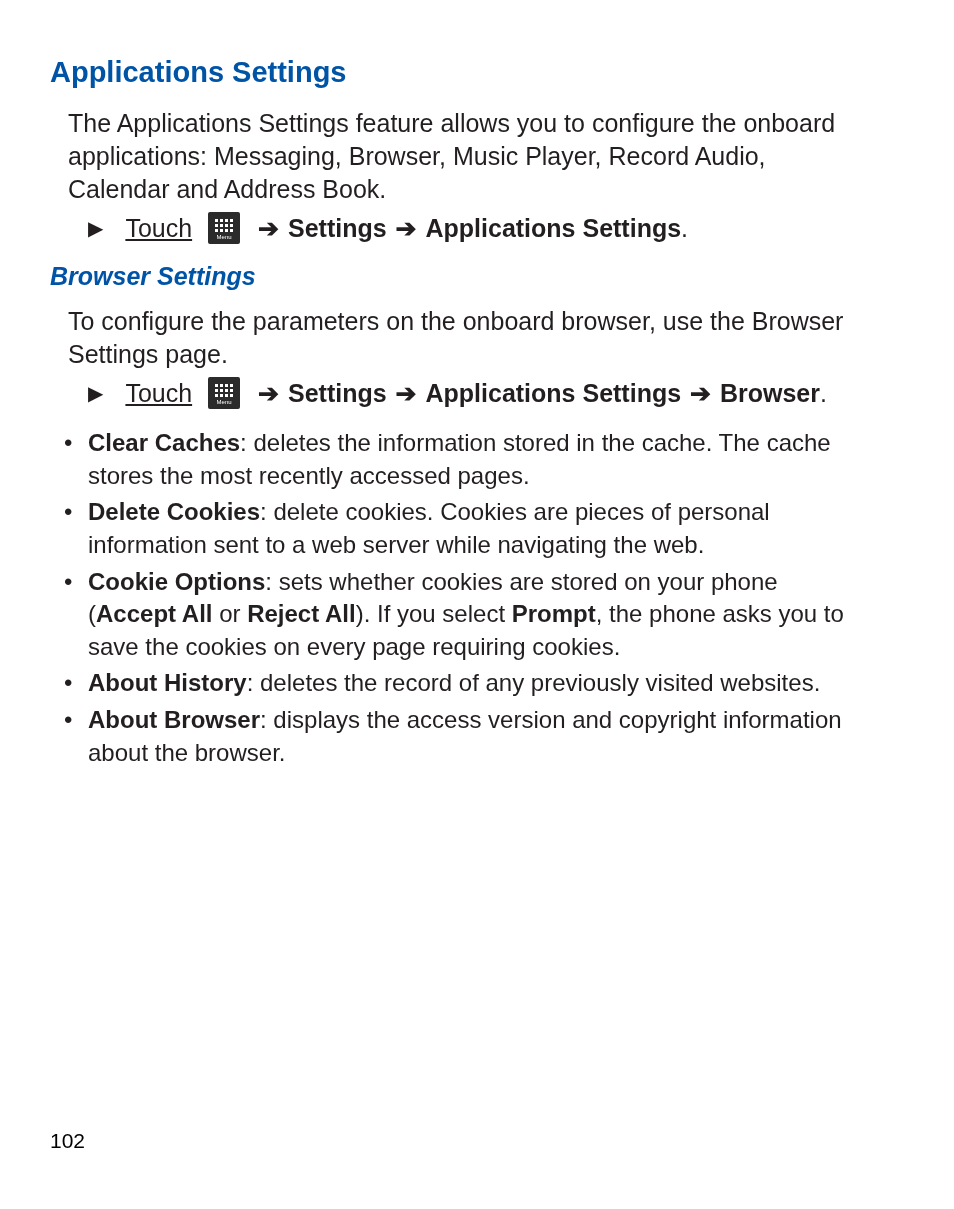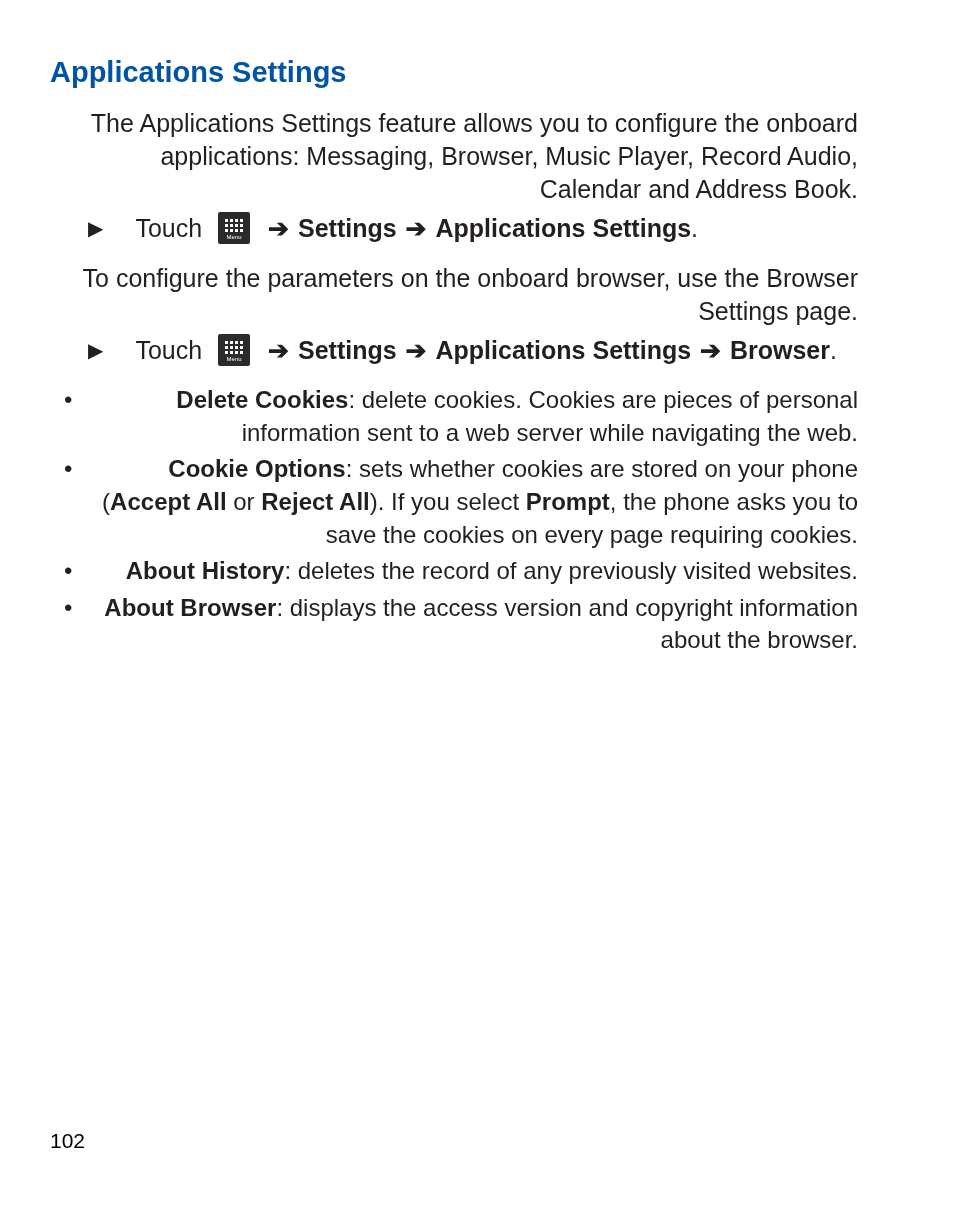--- a/index.html
+++ b/index.html
@@ -40,21 +40,22 @@
     margin: 4px 0 18px 38px;
     gap: 16px;
     font-size: 25px;
     font-family: "Helvetica Neue", Arial, sans-serif;
   }
   .step .pointer {
     font-size: 20px;
     line-height: 1;
   }
   .step .touch {
-    margin-left: 16px;
+    margin-left: 6px;
+    text-decoration: underline;
   }
   .menu-icon {
     display: inline-flex;
     flex-direction: column;
     align-items: center;
     justify-content: center;
     width: 32px;
     height: 32px;
     background: #2b2b2b;
     border-radius: 2px;
@@ -128,21 +129,21 @@
     font-size: 24px;
     line-height: 1.36;
   }
   .page-num {
     position: absolute;
     left: 50px;
     bottom: 56px;
     font-size: 21px;
     color: #000000;
   }
-  .cond { font-stretch: condensed; text-align: right; }
+  .cond { font-stretch: condensed; }
   .step-text { display:inline; }
 </style>
 </head>
 <body>
 
 <div class="page">
 
   <div class="h1">Applications Settings</div>
 
   <p class="intro cond">The Applications Settings feature allows you to configure the onboard applications: Messaging, Browser, Music Player, Record Audio, Calendar and Address Book.</p>
@@ -168,20 +169,21 @@
       <span class="lbl">Menu</span>
     </span>
     <span class="step-text cond">
       <span class="arrow">➔</span>
       <span class="bold">Settings</span>
       <span class="arrow">➔</span>
       <span class="bold">Applications Settings</span><span>.</span>
     </span>
   </div>
 
+  <div class="h2">Browser Settings</div>
 
   <p class="para cond">To configure the parameters on the onboard browser, use the Browser Settings page.</p>
 
   <div class="step">
     <span class="pointer">▶</span>
     <span class="touch cond">Touch</span>
     <span class="menu-icon">
       <span class="grid">
           <span></span>
           <span></span>
@@ -203,20 +205,21 @@
       <span class="bold">Settings</span>
       <span class="arrow">➔</span>
       <span class="bold">Applications Settings</span>
       <span class="arrow">➔</span>
       <span class="bold">Browser</span><span>.</span>
     </span>
   </div>
 
 
   <ul class="bullets cond" id="bullet-list">
+      <li><span class="bold">Clear Caches</span><span>: deletes the information stored in the cache. The cache stores the most recently accessed pages.</span></li>
       <li><span class="bold">Delete Cookies</span><span>: delete cookies. Cookies are pieces of personal information sent to a web server while navigating the web.</span></li>
       <li><span class="bold">Cookie Options</span><span>: sets whether cookies are stored on your phone (</span><span class="bold">Accept All</span><span> or </span><span class="bold">Reject All</span><span>). If you select </span><span class="bold">Prompt</span><span>, the phone asks you to save the cookies on every page requiring cookies.</span></li>
       <li><span class="bold">About History</span><span>: deletes the record of any previously visited websites.</span></li>
       <li><span class="bold">About Browser</span><span>: displays the access version and copyright information about the browser.</span></li>
     </ul>
 
   <div class="page-num">102</div>
 </div>
 
 </body></html>

